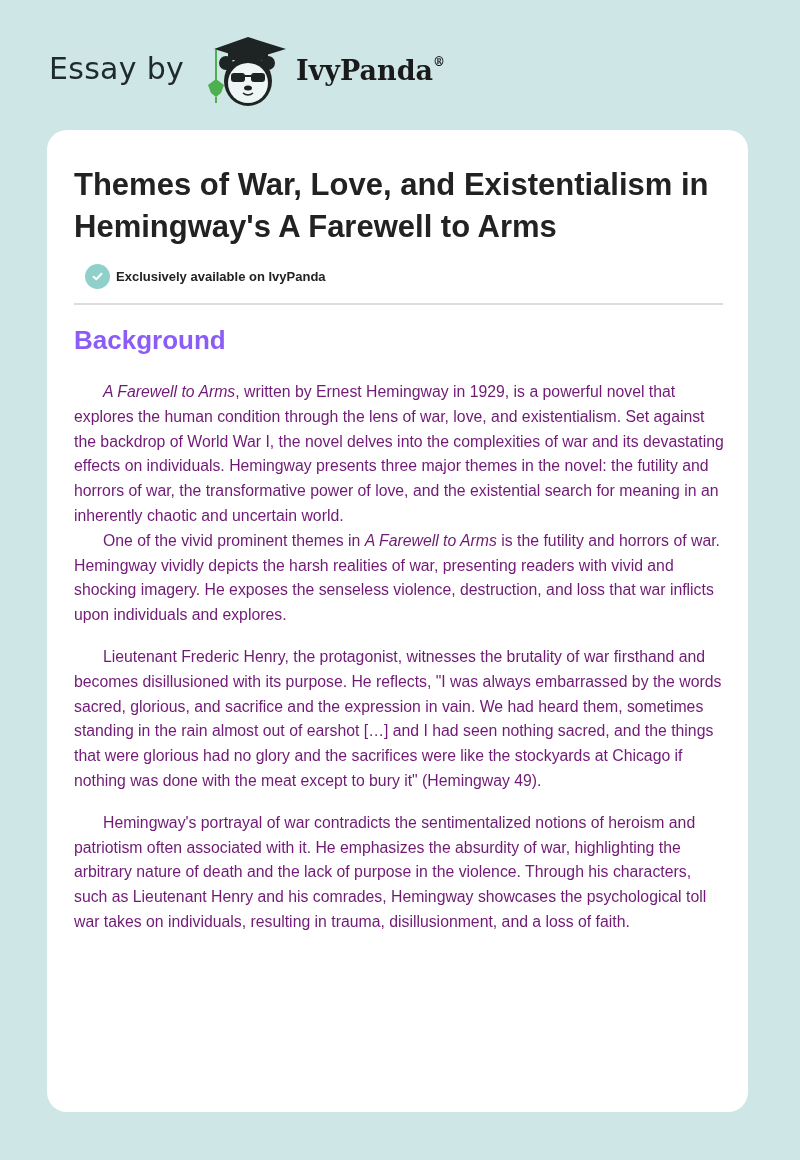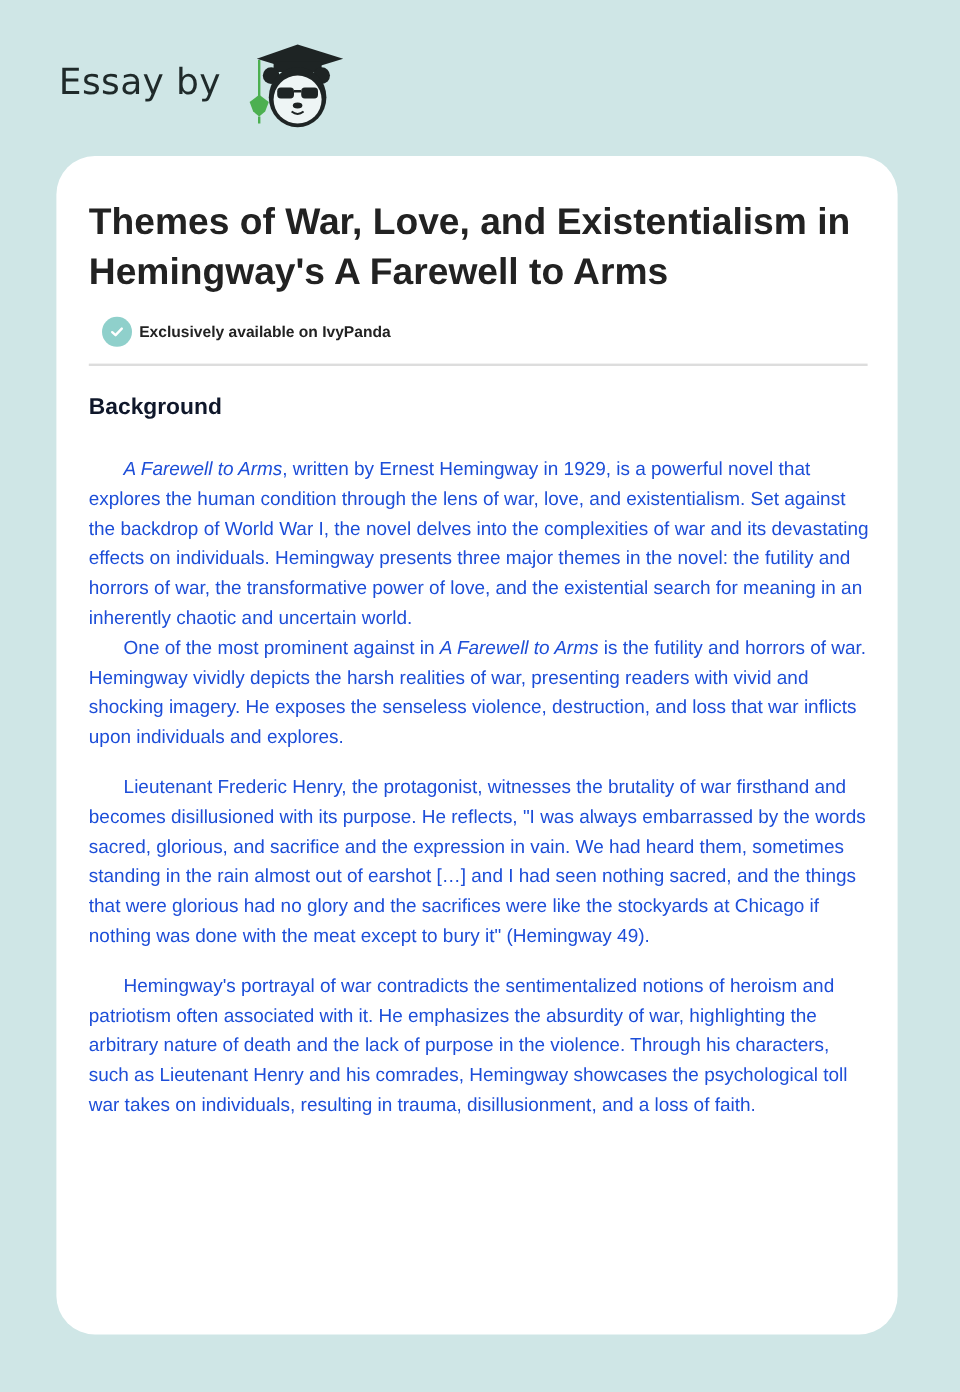--- a/index.html
+++ b/index.html
@@ -24,21 +24,21 @@
   }
   .brand-name {
     position: absolute; left: 296px; top: 55px;
     font-family: "DejaVu Serif", serif; font-weight: bold;
     font-size: 27px; color: #1a1a1a;
   }
   .brand-name sup { font-size: 12px; position: relative; top: -4px; }
   .card {
     position: absolute; left: 47px; top: 130px;
     width: 701px; height: 982px;
-    background: #fff; border-radius: 32px;
+    background: #fff; border-radius: 20px;
   }
   .title {
     position: absolute; left: 27px; top: 34px; width: 660px;
     font-size: 31px; font-weight: bold; line-height: 42px; color: #222;
     margin: 0;
   }
   .badge {
     position: absolute; left: 38px; top: 134px;
     display: flex; align-items: center;
   }
@@ -48,25 +48,25 @@
   }
   .badge-text { margin-left: 6px; font-size: 13px; font-weight: bold; color: #222; }
   .divider {
     position: absolute; left: 27px; top: 173px; width: 649px; height: 2px;
     background: #dddddd;
   }
   .content {
     position: absolute; left: 27px; top: 192px; width: 652px;
   }
   h2 {
-    font-size: 19px; font-weight: bold; color: #0f172a;
+    font-size: 26px; font-weight: bold; color: #8b5cf6;
     margin: 0; line-height: 36px;
   }
   p {
-    font-size: 15.8px; line-height: 24.8px; margin: 0; color: #1d4ed8;
+    font-size: 15.8px; line-height: 24.8px; margin: 0; color: #701a75;
     text-indent: 29px;
   }
   .h-bg { margin-bottom: 22px; }
   .h-war { margin-top: 12px; margin-bottom: 21px; }
   .p-gap { margin-top: 17px; }
   em { font-style: italic; }
 </style>
 </head>
 <body>
 
@@ -87,37 +87,38 @@
     <ellipse cx="46" cy="46" rx="24" ry="25" fill="#1e2424"></ellipse>
     <ellipse cx="46" cy="48" rx="20" ry="20" fill="#eef5f5"></ellipse>
 
     <rect x="29" y="38" width="14" height="9" rx="3" fill="#1e2424"></rect>
     <rect x="49" y="38" width="14" height="9" rx="3" fill="#1e2424"></rect>
     <line x1="43" y1="41" x2="49" y2="41" stroke="#1e2424" stroke-width="2"></line>
 
     <ellipse cx="46" cy="53" rx="4" ry="2.5" fill="#1e2424"></ellipse>
     <path d="M41,58 Q46,62 51,58" stroke="#1e2424" stroke-width="1.6" fill="none"></path>
   </svg>
+  <span class="brand-name"><span>IvyPanda</span><sup>®</sup></span>
 </div>
 
 <main class="card">
   <h1 class="title">Themes of War, Love, and Existentialism in Hemingway's A Farewell to Arms</h1>
 
   <div class="badge">
     <span class="check-icon">
       <svg width="13" height="13" viewBox="0 0 13 13">
           <path d="M2.5,6.8 L5.3,9.3 L10.5,3.8" stroke="#fff" stroke-width="2" fill="none" stroke-linecap="round" stroke-linejoin="round"></path>
         </svg>
     </span>
     <span class="badge-text">Exclusively available on IvyPanda</span>
   </div>
 
   <div class="divider"></div>
 
   <div class="content">
     <h2 class="h-bg">Background</h2>
     <p><em>A Farewell to Arms</em><span>, written by Ernest Hemingway in 1929, is a powerful novel that explores the human condition through the lens of war, love, and existentialism. Set against the backdrop of World War I, the novel delves into the complexities of war and its devastating effects on individuals. Hemingway presents three major themes in the novel: the futility and horrors of war, the transformative power of love, and the existential search for meaning in an inherently chaotic and uncertain world.</span></p>
 
-    <p><span>One of the most prominent against in </span><em>A Farewell to Arms</em><span> is the futility and horrors of war. Hemingway vividly depicts the harsh realities of war, presenting readers with vivid and shocking imagery. He exposes the senseless violence, destruction, and loss that war inflicts upon individuals and explores.</span></p>
+    <p><span>One of the vivid prominent themes in </span><em>A Farewell to Arms</em><span> is the futility and horrors of war. Hemingway vividly depicts the harsh realities of war, presenting readers with vivid and shocking imagery. He exposes the senseless violence, destruction, and loss that war inflicts upon individuals and explores.</span></p>
     <p class="p-gap">Lieutenant Frederic Henry, the protagonist, witnesses the brutality of war firsthand and becomes disillusioned with its purpose. He reflects, "I was always embarrassed by the words sacred, glorious, and sacrifice and the expression in vain. We had heard them, sometimes standing in the rain almost out of earshot […] and I had seen nothing sacred, and the things that were glorious had no glory and the sacrifices were like the stockyards at Chicago if nothing was done with the meat except to bury it" (Hemingway 49).</p>
     <p class="p-gap">Hemingway's portrayal of war contradicts the sentimentalized notions of heroism and patriotism often associated with it. He emphasizes the absurdity of war, highlighting the arbitrary nature of death and the lack of purpose in the violence. Through his characters, such as Lieutenant Henry and his comrades, Hemingway showcases the psychological toll war takes on individuals, resulting in trauma, disillusionment, and a loss of faith.</p>
   </div>
 </main>
 
 </body></html>

